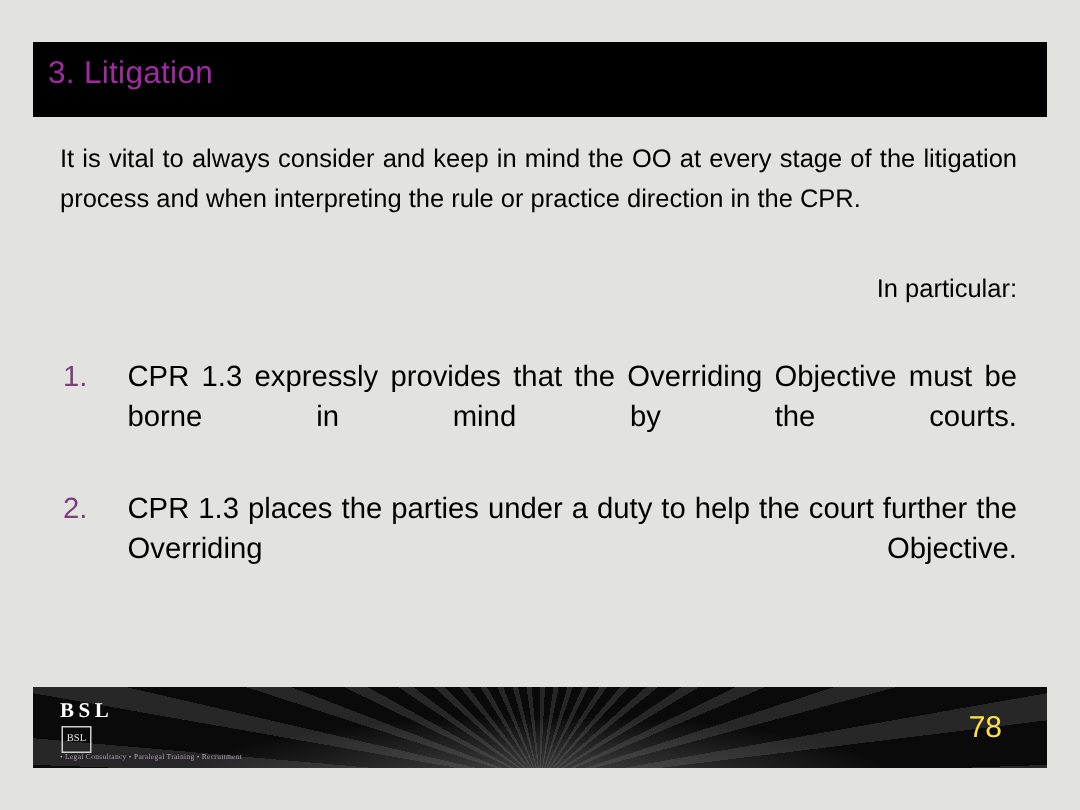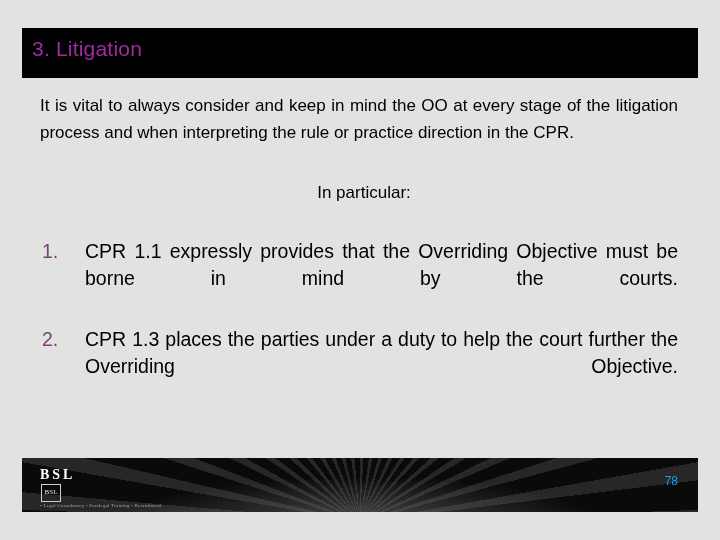--- a/index.html
+++ b/index.html
@@ -52,21 +52,21 @@
     color: #000000;
     text-align: justify;
     text-justify: inter-word;
     margin: 0;
   }
   .para.p1 {
     margin-top: 2px;
   }
   .spacer-1 { height: 33px; }
   .para.p2 {
-    text-align: center;
+    text-align: right;
     margin-left: 10px;
   }
   .spacer-2 { height: 32px; }
 
   
   ol.numlist {
     list-style: none;
     margin: 0;
     padding: 0;
   }
@@ -182,45 +182,45 @@
     left: 18px;
     top: 45px;
     font-size: 5px;
     color: #b89cc0;
     font-family: "Liberation Serif", serif;
     letter-spacing: 0.2px;
     white-space: nowrap;
   }
   .page-number {
     position: absolute;
-    right: 20px;
+    right: 30px;
     top: 16px;
-    color: #0ea5e9;
-    font-size: 12px;
+    color: #fde047;
+    font-size: 20px;
     font-family: "Liberation Sans", sans-serif;
   }
 </style>
 </head>
 <body>
 
 <div class="slide">
 
   <div class="title-bar"></div>
   <div class="title-text">3. Litigation</div>
 
   <div class="body-area">
     <p class="para p1">It is vital to always consider and keep in mind the OO at every stage of the litigation process and when interpreting the rule or practice direction in the CPR.</p>
     <div class="spacer-1"></div>
     <p class="para p2">In particular:</p>
     <div class="spacer-2"></div>
 
     <ol class="numlist">
       <li>
         <span class="marker">1.</span>
-        <span class="li-text">CPR 1.1 expressly provides that the Overriding Objective must be borne in mind by the courts.</span>
+        <span class="li-text">CPR 1.3 expressly provides that the Overriding Objective must be borne in mind by the courts.</span>
       </li>
       <li>
         <span class="marker">2.</span>
         <span class="li-text">CPR 1.3 places the parties under a duty to help the court further the Overriding Objective.</span>
       </li>
     </ol>
   </div>
 
   <div class="footer">
     <div class="footer-rays"></div>

